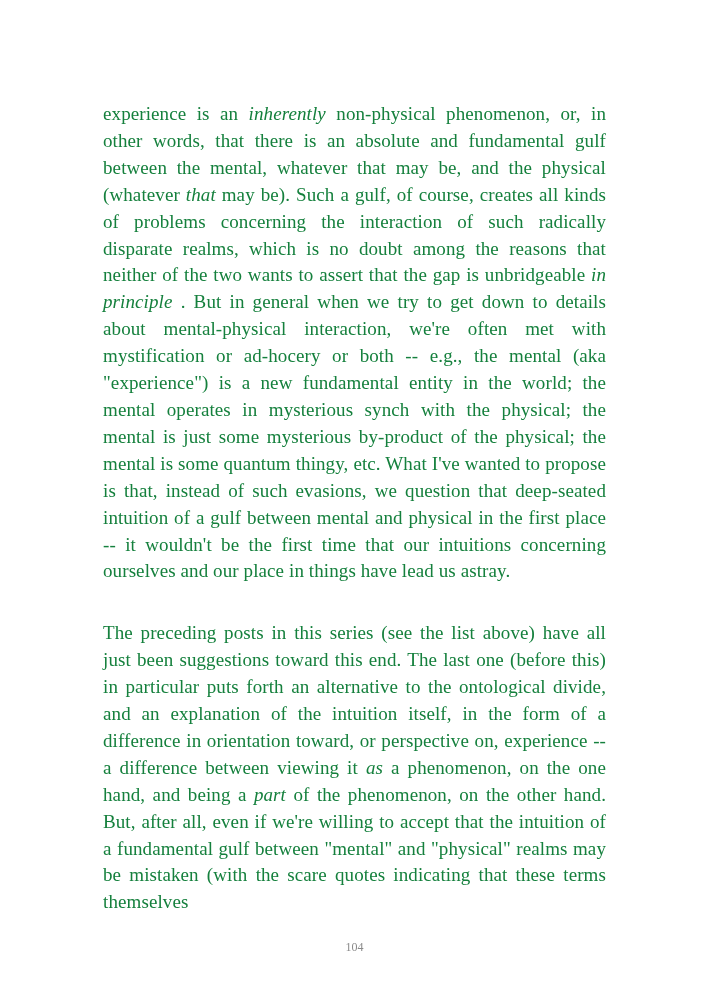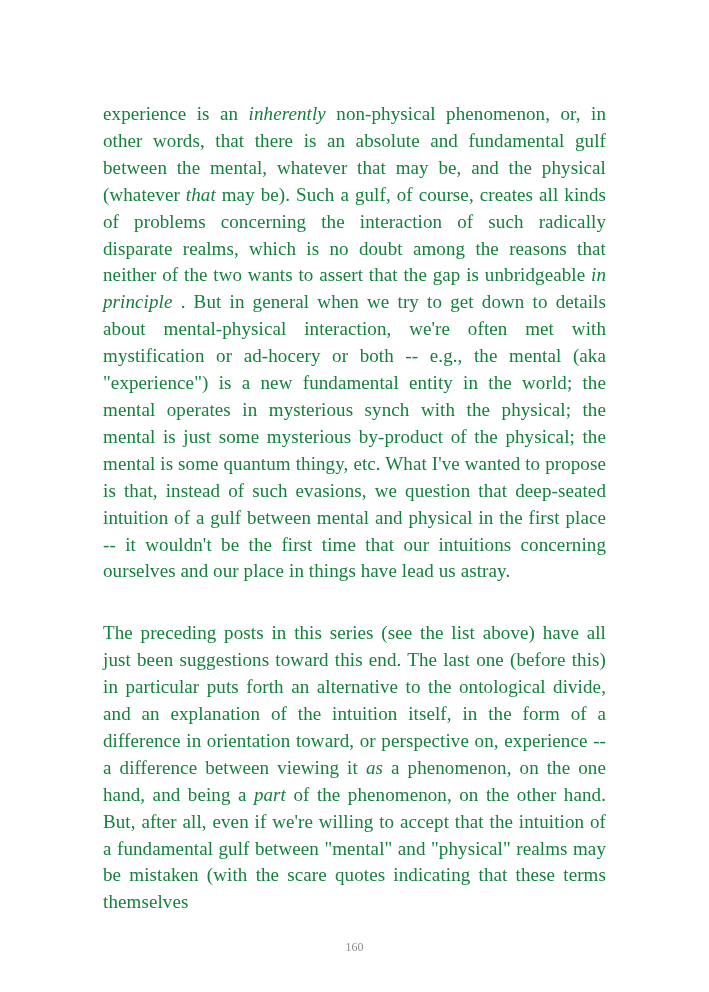--- a/index.html
+++ b/index.html
@@ -54,15 +54,15 @@
 <div class="page">
 
   <div class="text-block">
 
     <p class="para-1"><span>experience is an </span><span class="seg-italic">inherently</span><span> non-physical phenomenon, or, in other words, that there is an absolute and fundamental gulf between the mental, whatever that may be, and the physical (whatever </span><span class="seg-italic">that</span><span> may be). Such a gulf, of course, creates all kinds of problems concerning the interaction of such radically disparate realms, which is no doubt among the reasons that neither of the two wants to assert that the gap is unbridgeable </span><span class="seg-italic">in principle</span><span> . But in general when we try to get down to details about mental-physical interaction, we're often met with mystification or ad-hocery or both -- e.g., the mental (aka "experience") is a new fundamental entity in the world; the mental operates in mysterious synch with the physical; the mental is just some mysterious by-product of the physical; the mental is some quantum thingy, etc. What I've wanted to propose is that, instead of such evasions, we question that deep-seated intuition of a gulf between mental and physical in the first place -- it wouldn't be the first time that our intuitions concerning ourselves and our place in things have lead us astray.</span></p>
 
     <p class="para-2"><span>The preceding posts in this series (see the list above) have all just been suggestions toward this end. The last one (before this) in particular puts forth an alternative to the ontological divide, and an explanation of the intuition itself, in the form of a difference in orientation toward, or perspective on, experience -- a difference between viewing it </span><span class="seg-italic">as</span><span> a phenomenon, on the one hand, and being a </span><span class="seg-italic">part</span><span> of the phenomenon, on the other hand. But, after all, even if we're willing to accept that the intuition of a fundamental gulf between "mental" and "physical" realms may be mistaken (with the scare quotes indicating that these terms themselves</span></p>
 
   </div>
 
-  <div class="page-number">160</div>
+  <div class="page-number">104</div>
 
 </div>
 
 </body></html>

